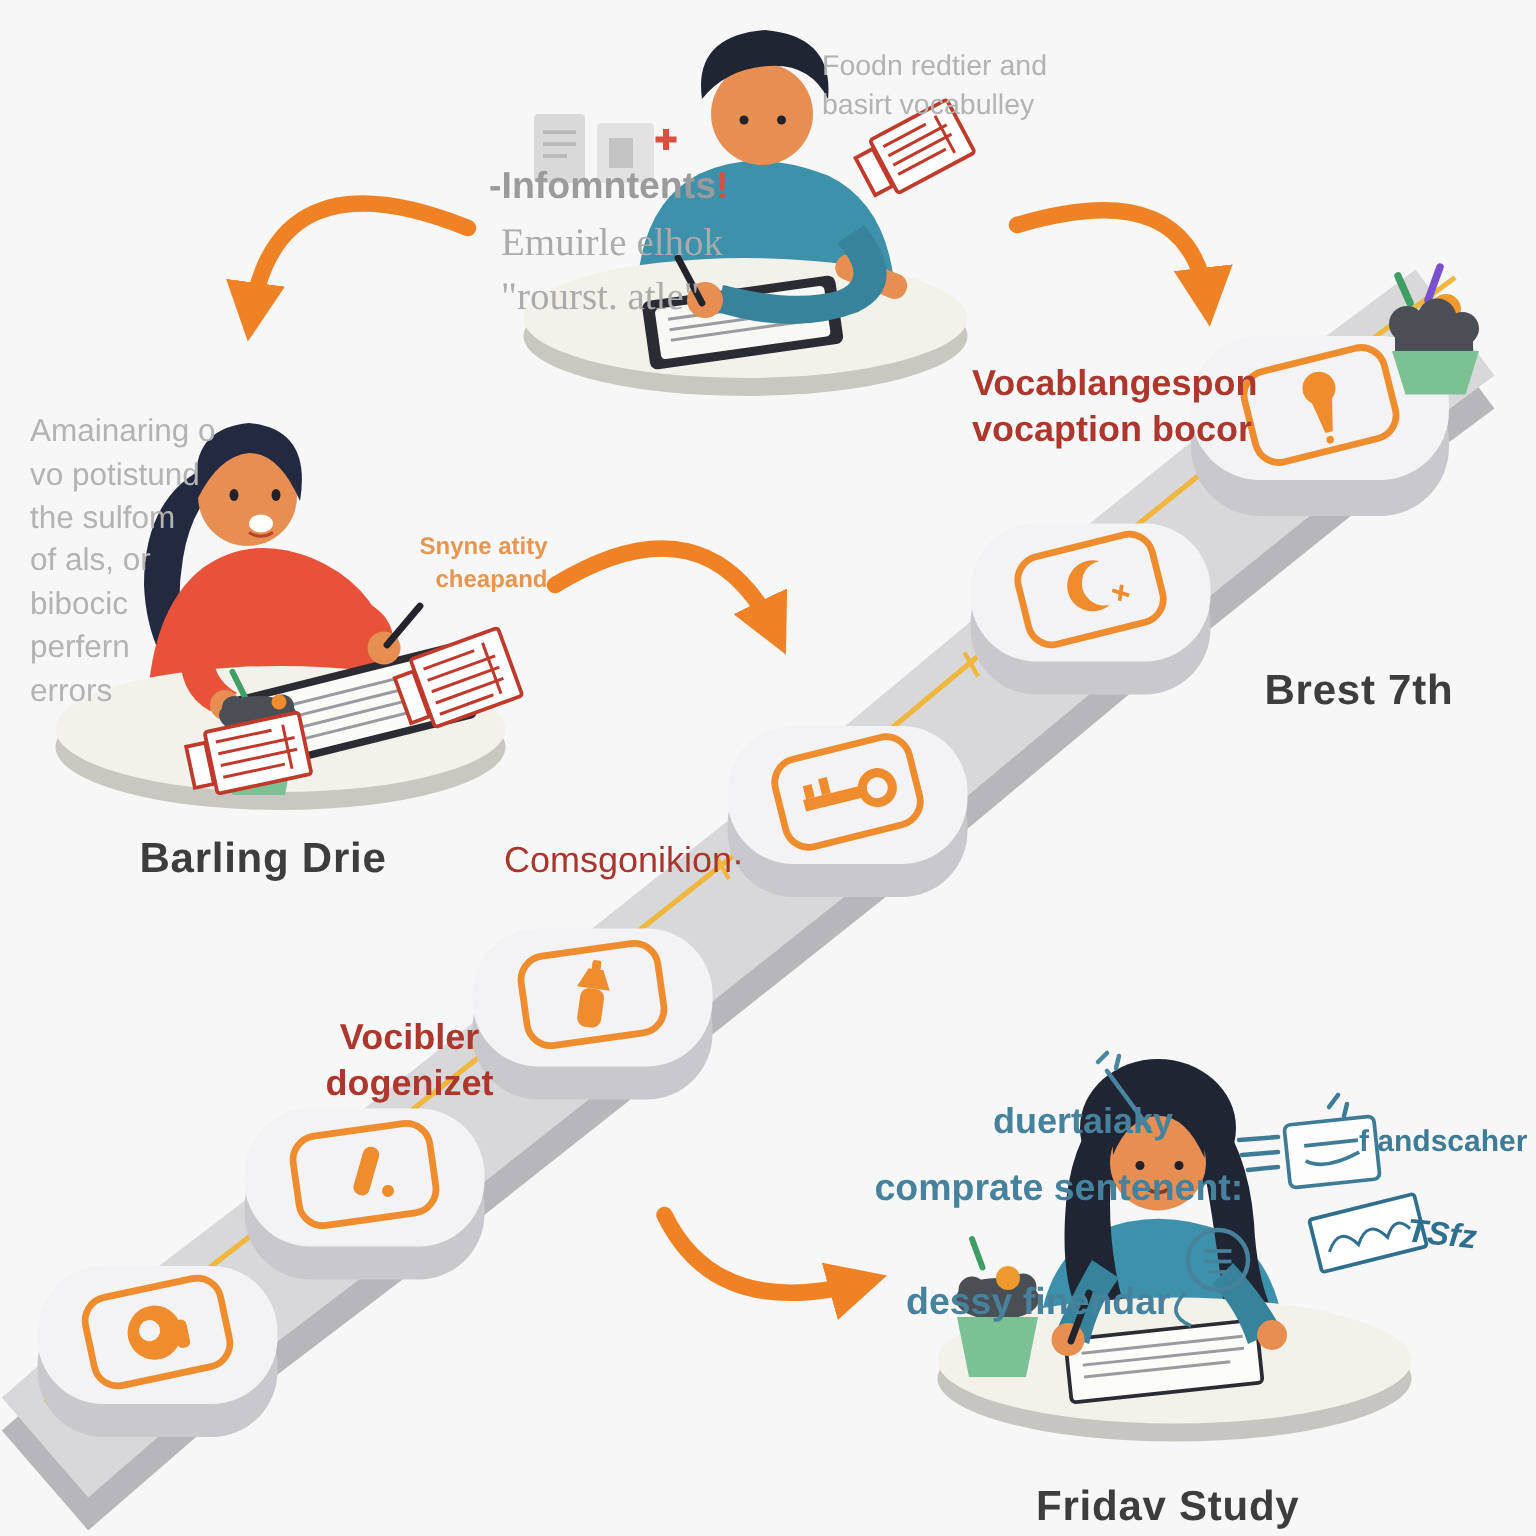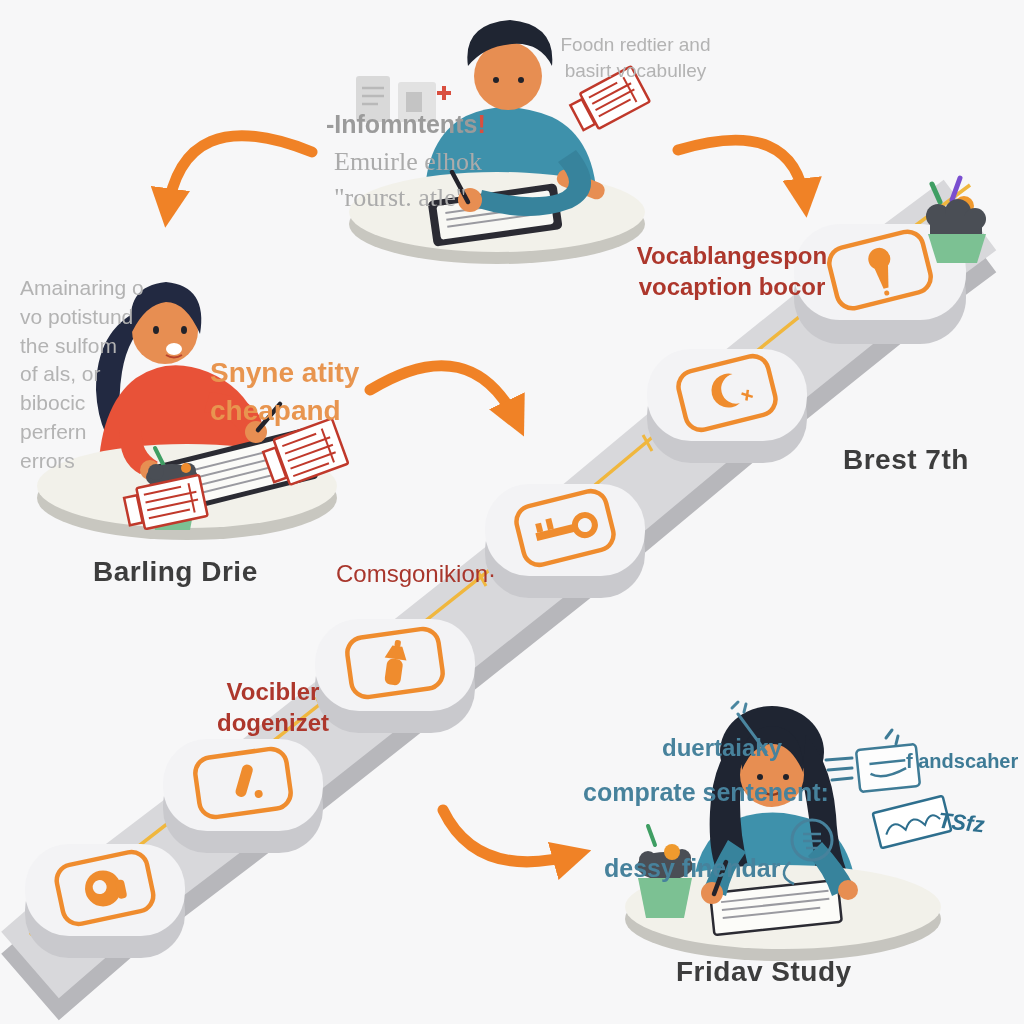--- a/index.html
+++ b/index.html
@@ -7,38 +7,38 @@
     position:relative;width:1024px;height:1024px;overflow:hidden;
     background:#f7f7f8;font-family:"Liberation Sans",sans-serif;
   }
   #art{position:absolute;left:0;top:0;}
   .lbl{position:absolute;white-space:pre-line;}
   .cap{font-weight:700;color:#3d3d3d;font-size:28px;letter-spacing:.5px;}
   .red{color:#ad372c;font-weight:600;}
   .teal{color:#47829c;font-weight:600;}
   .gray{color:#b3b3b3;}
   .orange{color:#e8954f;font-weight:600;}
-  #gray-note-right{left:548px;top:32px;width:175px;text-align:center;font-size:19px;line-height:1.35;}
+  #gray-note-right{left:548px;top:32px;width:175px;text-align:left;font-size:19px;line-height:1.35;}
   #doc-note-title{left:326px;top:110px;font-size:25px;font-weight:700;color:#9b9b9b;}
   #doc-note-title .mark{color:#d94f3f;font-weight:700;}
   #doc-note-sub{left:334px;top:144px;font-size:26px;color:#ababab;line-height:1.4;font-family:Liberation Serif, serif;}
   #caption-top{left:408px;top:260px;width:200px;text-align:center;}
-  #vocab-red{left:616px;top:240px;width:232px;text-align:center;font-size:24px;line-height:1.3;}
+  #vocab-red{left:648px;top:240px;width:232px;text-align:left;font-size:24px;line-height:1.3;}
   #brest{left:843px;top:444px;}
   #gray-note-left{left:20px;top:274px;font-size:21px;line-height:1.37;}
-  #orange-note{left:210px;top:354px;width:155px;text-align:left;font-size:28px;line-height:1.35;}
+  #orange-note{left:210px;top:354px;width:155px;text-align:right;font-size:16px;line-height:1.35;}
   #caption-left{left:93px;top:556px;}
   #comsgonikion{left:336px;top:560px;font-size:24px;color:#a8362c;}
   #vocabler{left:198px;top:676px;width:150px;text-align:center;font-size:24px;line-height:1.3;}
   #duertaiaky{left:662px;top:734px;font-size:24px;}
   #comprate{left:583px;top:778px;font-size:25px;}
   #dessy{left:604px;top:854px;font-size:25px;}
   #fandscaher{left:906px;top:750px;font-size:20px;color:#3e7b96;font-weight:600;}
   #tsfz{left:938px;top:810px;font-size:22px;color:#2e6f8e;font-weight:700;font-style:italic;transform:rotate(6deg);}
-  #caption-bottom{left:676px;top:956px;width:205px;}
+  #caption-bottom{left:676px;top:988px;width:205px;text-align:center;}
 </style>
 </head>
 <body>
 
 <div id="stage">
 
 <svg id="art" width="1024" height="1024" viewBox="0 0 1024 1024">
   <defs>
     <marker id="ah" viewBox="0 0 10 10" refX="6.5" refY="5" markerWidth="3.6" markerHeight="3.6" orient="auto">
       <path d="M0,0 L10,5 L0,10 Z" fill="#f08226"></path>

